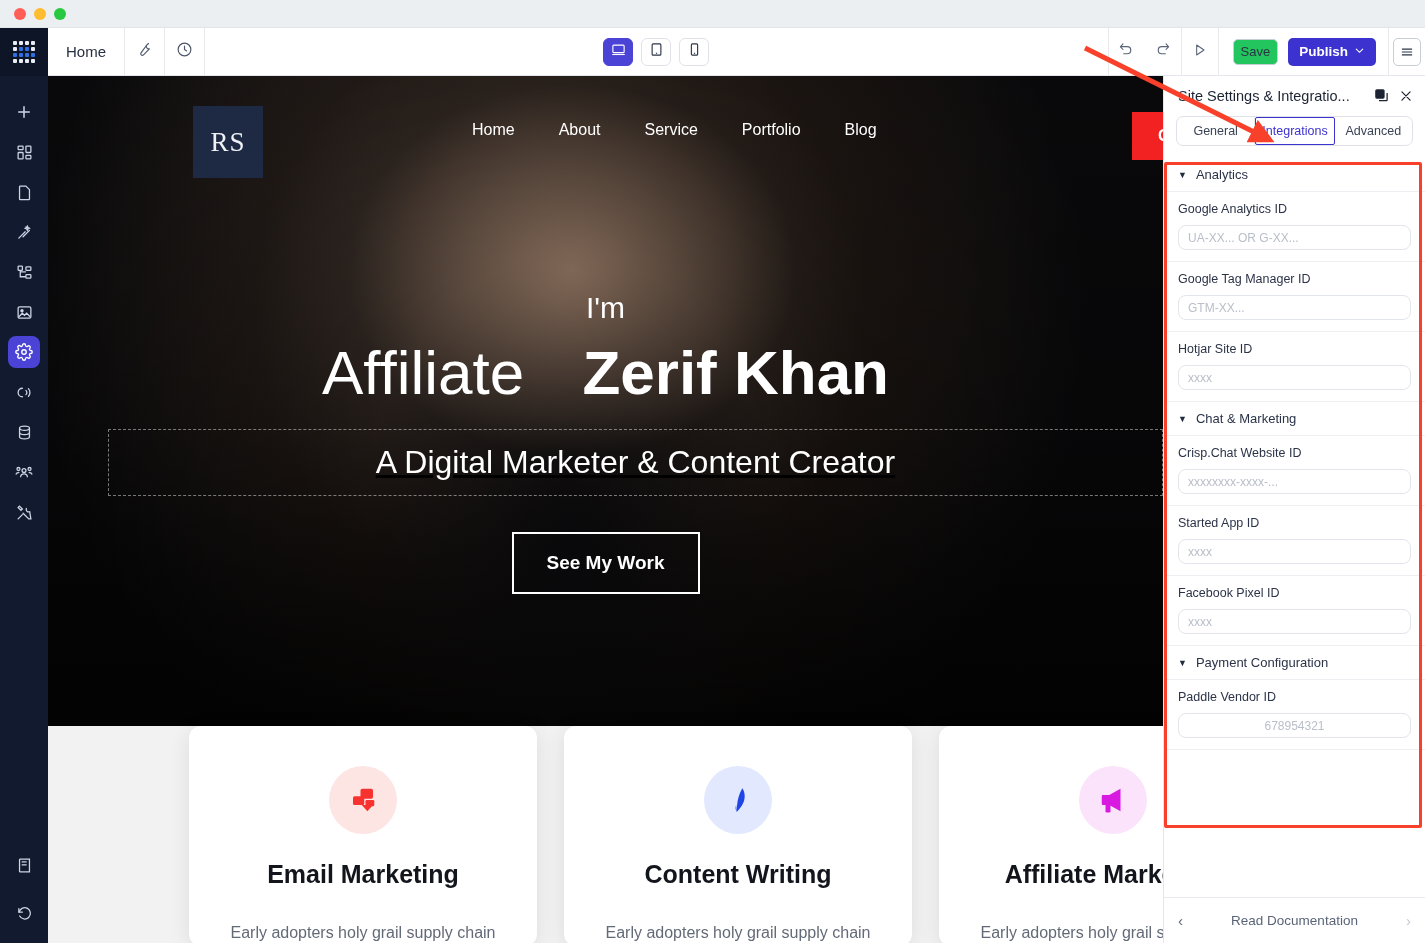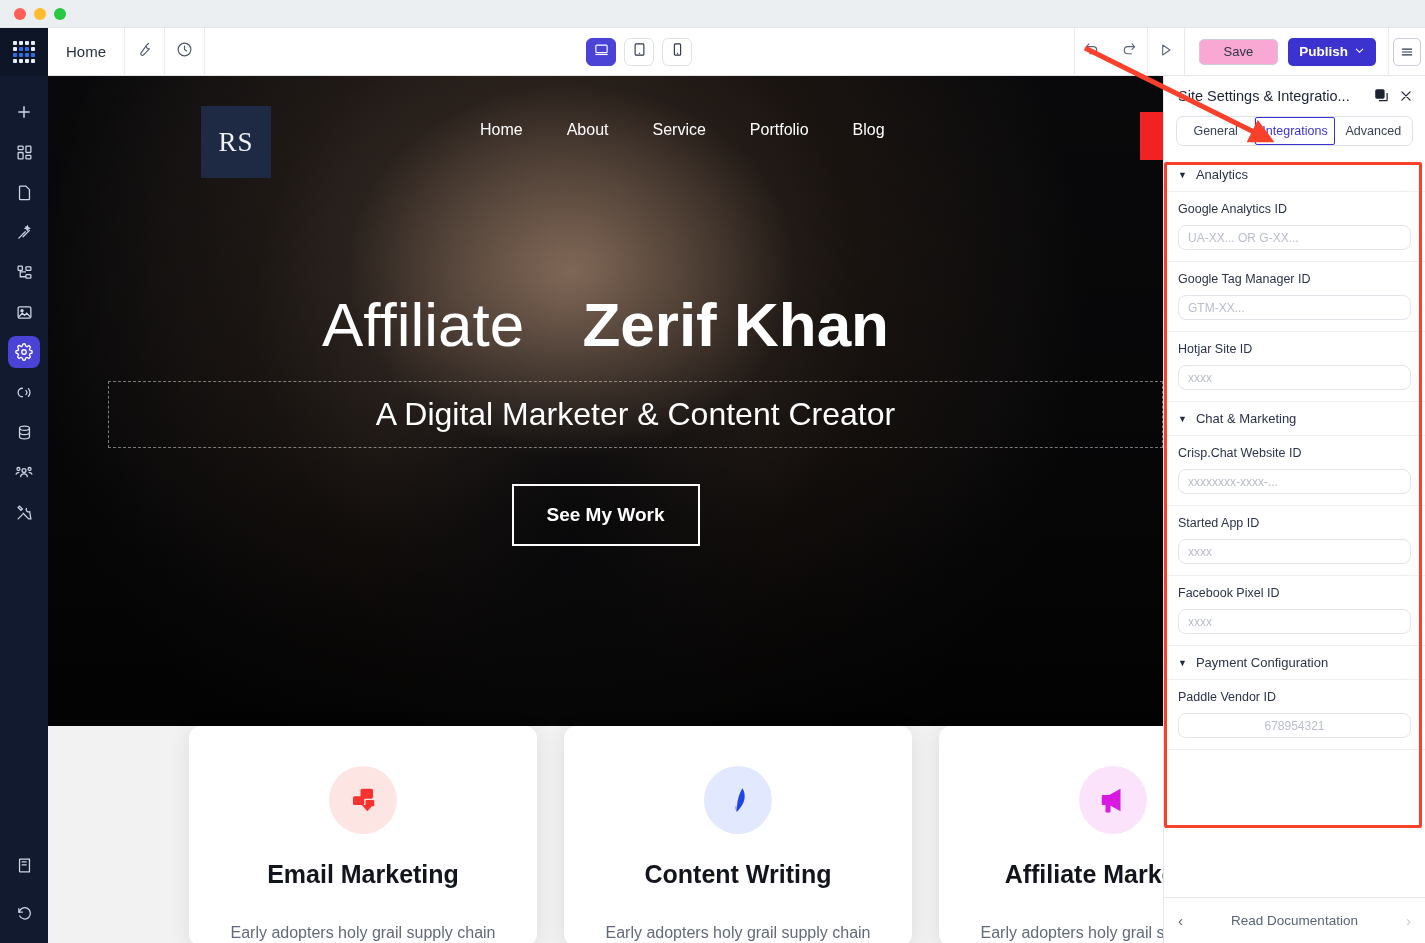--- a/index.html
+++ b/index.html
@@ -62,22 +62,22 @@
     background: #fff; color: #2b3445; cursor: pointer;
   }
   .device-btn.active { background: #4b42d6; border-color: #4b42d6; color: #fff; }
   .tb-right { display: flex; align-items: center; height: 48px; }
   .tb-sep { width: 1px; height: 48px; background: #e8eaee; }
   .icon-btn {
     width: 36px; height: 48px; display: flex; align-items: center; justify-content: center;
     color: #5a6478; cursor: pointer;
   }
   .btn-save {
-    height: 26px; padding: 0 24px; border: 1px solid #c9cdd6; border-radius: 5px;
-    background: #f9a8d4; font-size: 13px; color: #2b3445; cursor: pointer;
+    height: 26px; padding: 0 7px; border: 1px solid #c9cdd6; border-radius: 5px;
+    background: #22c55e; font-size: 13px; color: #2b3445; cursor: pointer;
     display: flex; align-items: center;
   }
   .btn-publish {
     height: 28px; padding: 0 11px; border: none; border-radius: 5px;
     background: #3b32cf; color: #fff; font-size: 13.5px; font-weight: 600;
     display: flex; align-items: center; gap: 6px; cursor: pointer;
   }
   .btn-hamburger {
     width: 28px; height: 28px; border: 1px solid #c9cdd6; border-radius: 5px;
     background: #fff; display: flex; align-items: center; justify-content: center; cursor: pointer;
@@ -95,21 +95,21 @@
       linear-gradient(100deg, #8e8a85 0%, #6f6b68 16%, #3a3532 32%, #1b1917 52%, #2a2724 70%, #5b6460 86%, #7d8a84 100%);
   }
   .hero::after {
     content:""; position:absolute; inset:0;
     background:
       radial-gradient(ellipse 360px 300px at 47% 30%, rgba(186,150,124,0.55), rgba(0,0,0,0) 62%),
       radial-gradient(ellipse 300px 420px at 47% 72%, rgba(8,8,10,0.95), rgba(0,0,0,0) 70%),
       linear-gradient(180deg, rgba(0,0,0,0.10) 0%, rgba(0,0,0,0.35) 55%, rgba(0,0,0,0.75) 100%);
   }
   .hero-nav {
-    position: absolute; left: 12px; top: 0; width: 100%; height: 120px; z-index: 3;
+    position: absolute; left: 4px; top: 0; width: 100%; height: 120px; z-index: 3;
     display: flex; align-items: center;
   }
   .hero-logo {
     position: absolute; left: 141px; top: 30px; width: 70px; height: 72px;
     background: #1e2a44; color: #eef1f6; display: flex; align-items: center; justify-content: center;
     font-size: 27px; letter-spacing: 1px; font-family: "Liberation Serif", serif;
   }
   .hero-menu {
     position: absolute; left: 420px; top: 45px; display: flex; gap: 44px;
   }
@@ -120,21 +120,21 @@
     display: flex; align-items: center; white-space: nowrap; cursor: pointer;
   }
   .hero-center {
     position: absolute; left: 0; top: 215px; width: 100%; z-index: 3; text-align: center;
   }
   .hero-im { color: #fff; font-size: 30px; margin-bottom: 14px; }
   .hero-title { color: #fff; font-size: 62px; font-weight: 400; line-height: 1.1; }
   .hero-title b { font-weight: 700; margin-left: 41px; }
   .hero-sub-wrap {
     margin-top: 22px; border: 1px dashed rgba(255,255,255,0.45);
-    padding: 14px 0; margin-left: 60px; margin-right: 0px;
+    padding: 14px 0; margin-left: 60px; margin-right: 0px; text-decoration: underline;
   }
   .hero-sub { color: #fff; font-size: 32px; font-weight: 400; }
   .hero-btn {
     margin: 36px auto 0; width: 188px; height: 62px; border: 2px solid #fff;
     color: #fff; font-size: 19px; font-weight: 700;
     display: flex; align-items: center; justify-content: center; cursor: pointer;
   }
   .cards {
     position: absolute; left: 0; top: 650px; width: 1115px; height: 220px;
     display: flex; gap: 27px; padding-left: 141px;
@@ -438,20 +438,21 @@
       <nav class="hero-menu">
         <a>Home</a>
         <a>About</a>
         <a>Service</a>
         <a>Portfolio</a>
         <a>Blog</a>
       </nav>
       <div class="hero-cta">Get Started</div>
     </div>
     <div class="hero-center">
+      <div class="hero-im">I'm</div>
       <div class="hero-title"><span>Affiliate </span><b>Zerif Khan</b></div>
       <div class="hero-sub-wrap">
         <div class="hero-sub">A Digital Marketer &amp; Content Creator</div>
       </div>
       <div class="hero-btn">See My Work</div>
     </div>
   </div>
   <div class="cards">
     <div class="card">
       <div class="card-ic" style="background:#fde5e4;">

